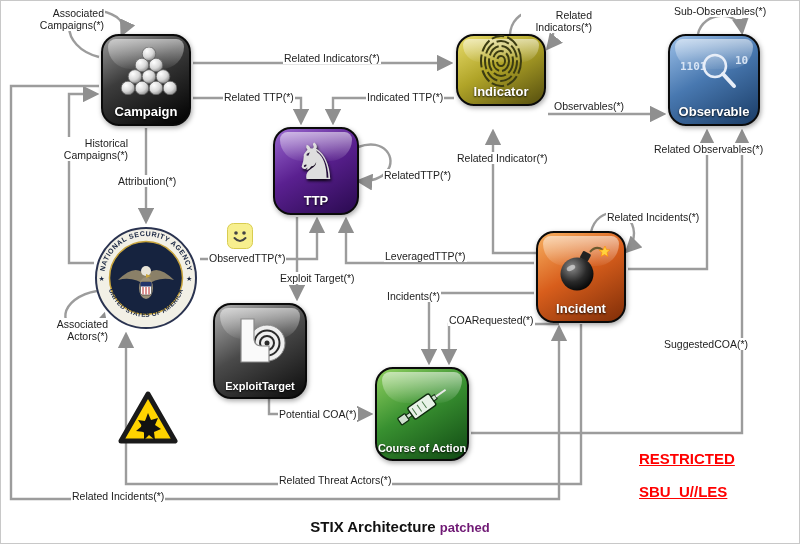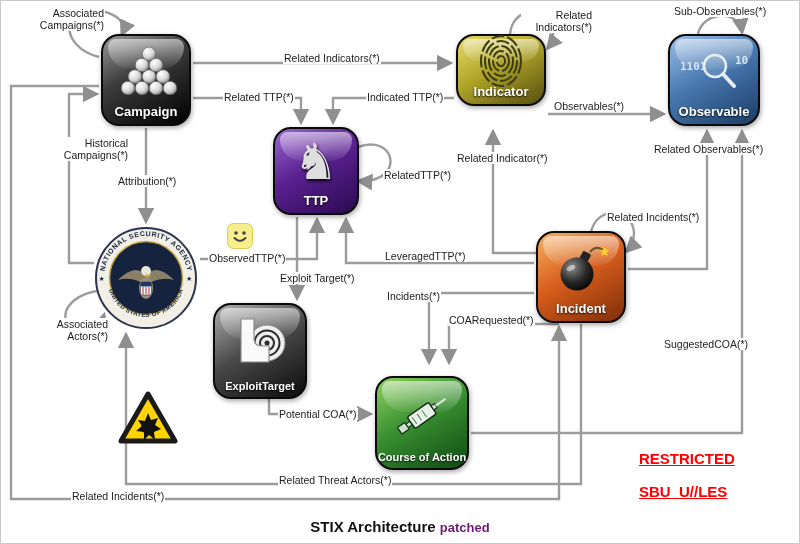--- a/index.html
+++ b/index.html
@@ -18,21 +18,21 @@
     border-radius:14px 14px 40px 40px;
     background:linear-gradient(rgba(255,255,255,.55), rgba(255,255,255,.05));
     pointer-events:none;
   }
   .n-campaign  { background:linear-gradient(150deg,#9a9a9a 0%,#3c3c3c 40%,#000 100%); }
   .n-indicator { background:linear-gradient(150deg,#e8dc6a 0%,#b0a428 45%,#554e0e 100%); }
   .n-observable{ background:linear-gradient(150deg,#9cc0e8 0%,#4878b0 45%,#1a3c66 100%);padding-left:40px; }
   .n-ttp       { background:linear-gradient(150deg,#9a68d0 0%,#5a2090 45%,#2a0a50 100%); }
   .n-incident  { background:linear-gradient(150deg,#f8b060 0%,#d85e1c 45%,#802e08 100%); }
   .n-exploit   { background:linear-gradient(150deg,#b0b0b0 0%,#4a4a4a 45%,#0c0c0c 100%); }
-  .n-coa       { background:linear-gradient(150deg,#90d060 0%,#389030 45%,#114a14 100%);margin-top:9px; }
+  .n-coa       { background:linear-gradient(150deg,#90d060 0%,#389030 45%,#114a14 100%); }
   .icon { position:absolute; left:4px; right:4px; top:4px; bottom:22px;
           display:flex; align-items:center; justify-content:center; z-index:1; }
   .nlabel {
     position:absolute; left:0; right:0; bottom:5px; text-align:center; color:#fff;
     font-weight:bold; font-size:13px; text-shadow:0 1px 2px rgba(0,0,0,.9); z-index:1;
   }
   .knight { font-size:50px; line-height:1; color:#dedede;
             text-shadow:1px 2px 3px rgba(0,0,0,.9); font-family:"DejaVu Sans", sans-serif; }
   .elabel {
     position:absolute; z-index:3; background:#fff; color:#222;

